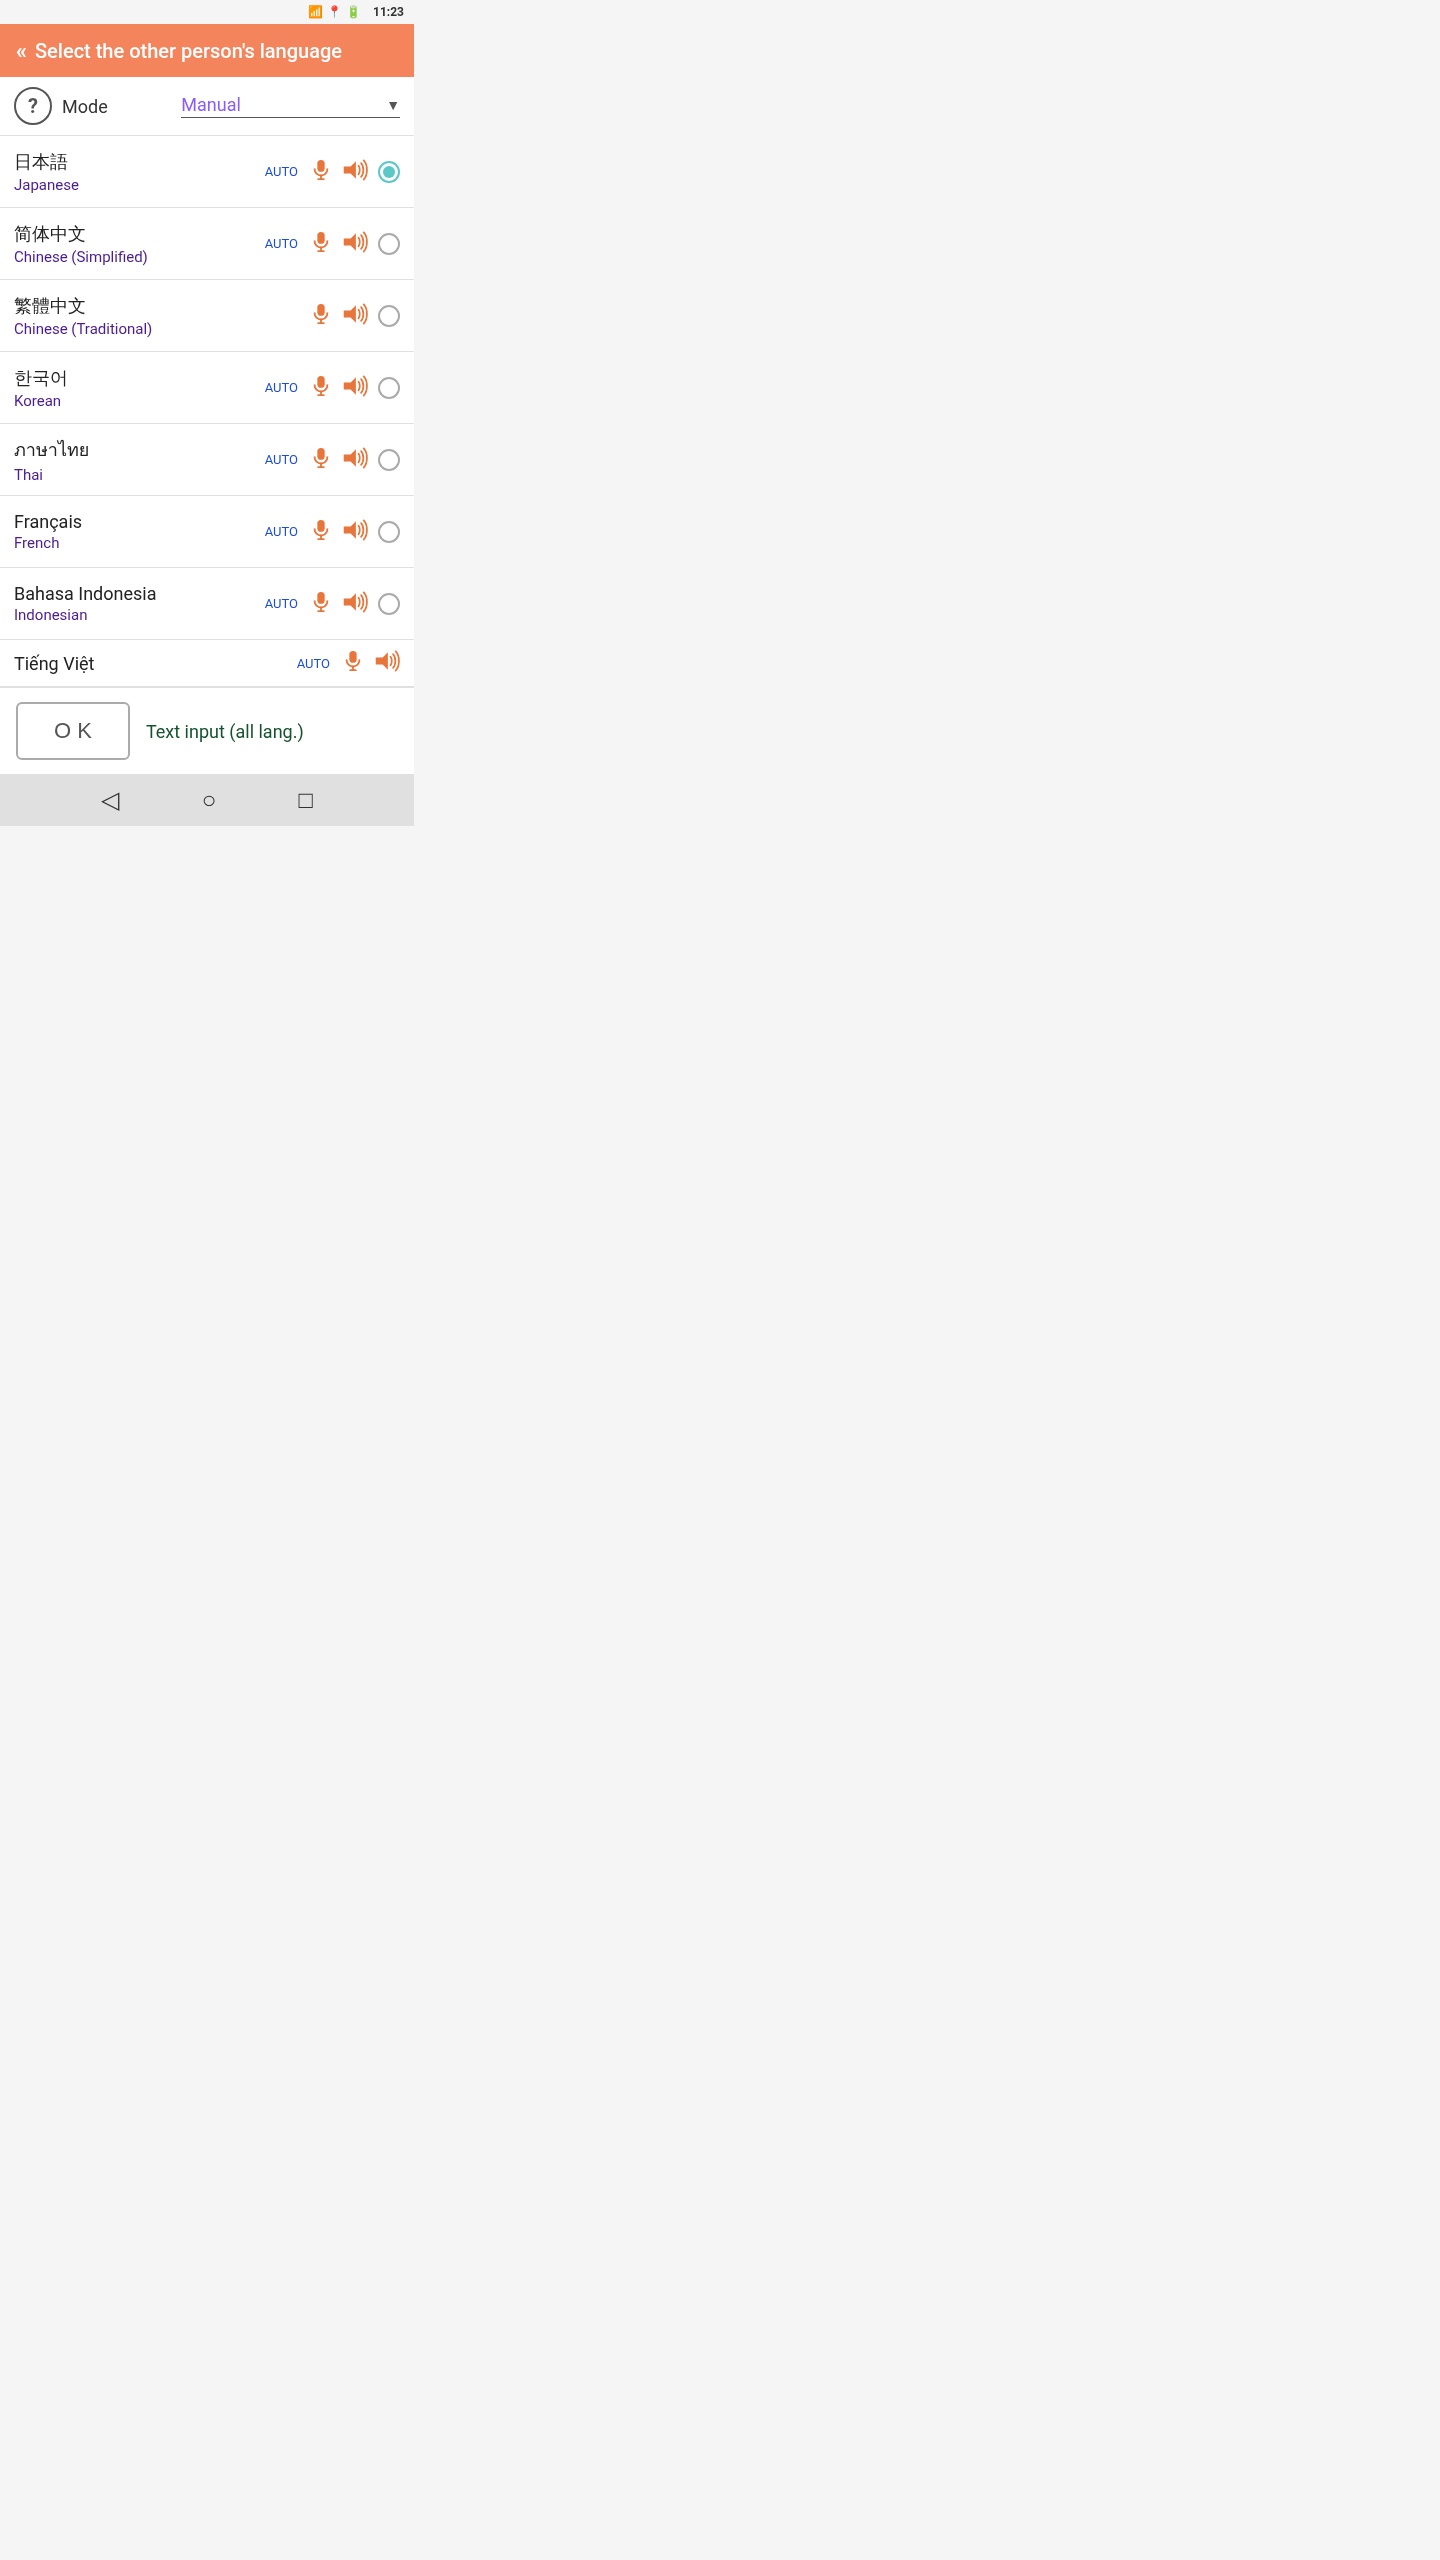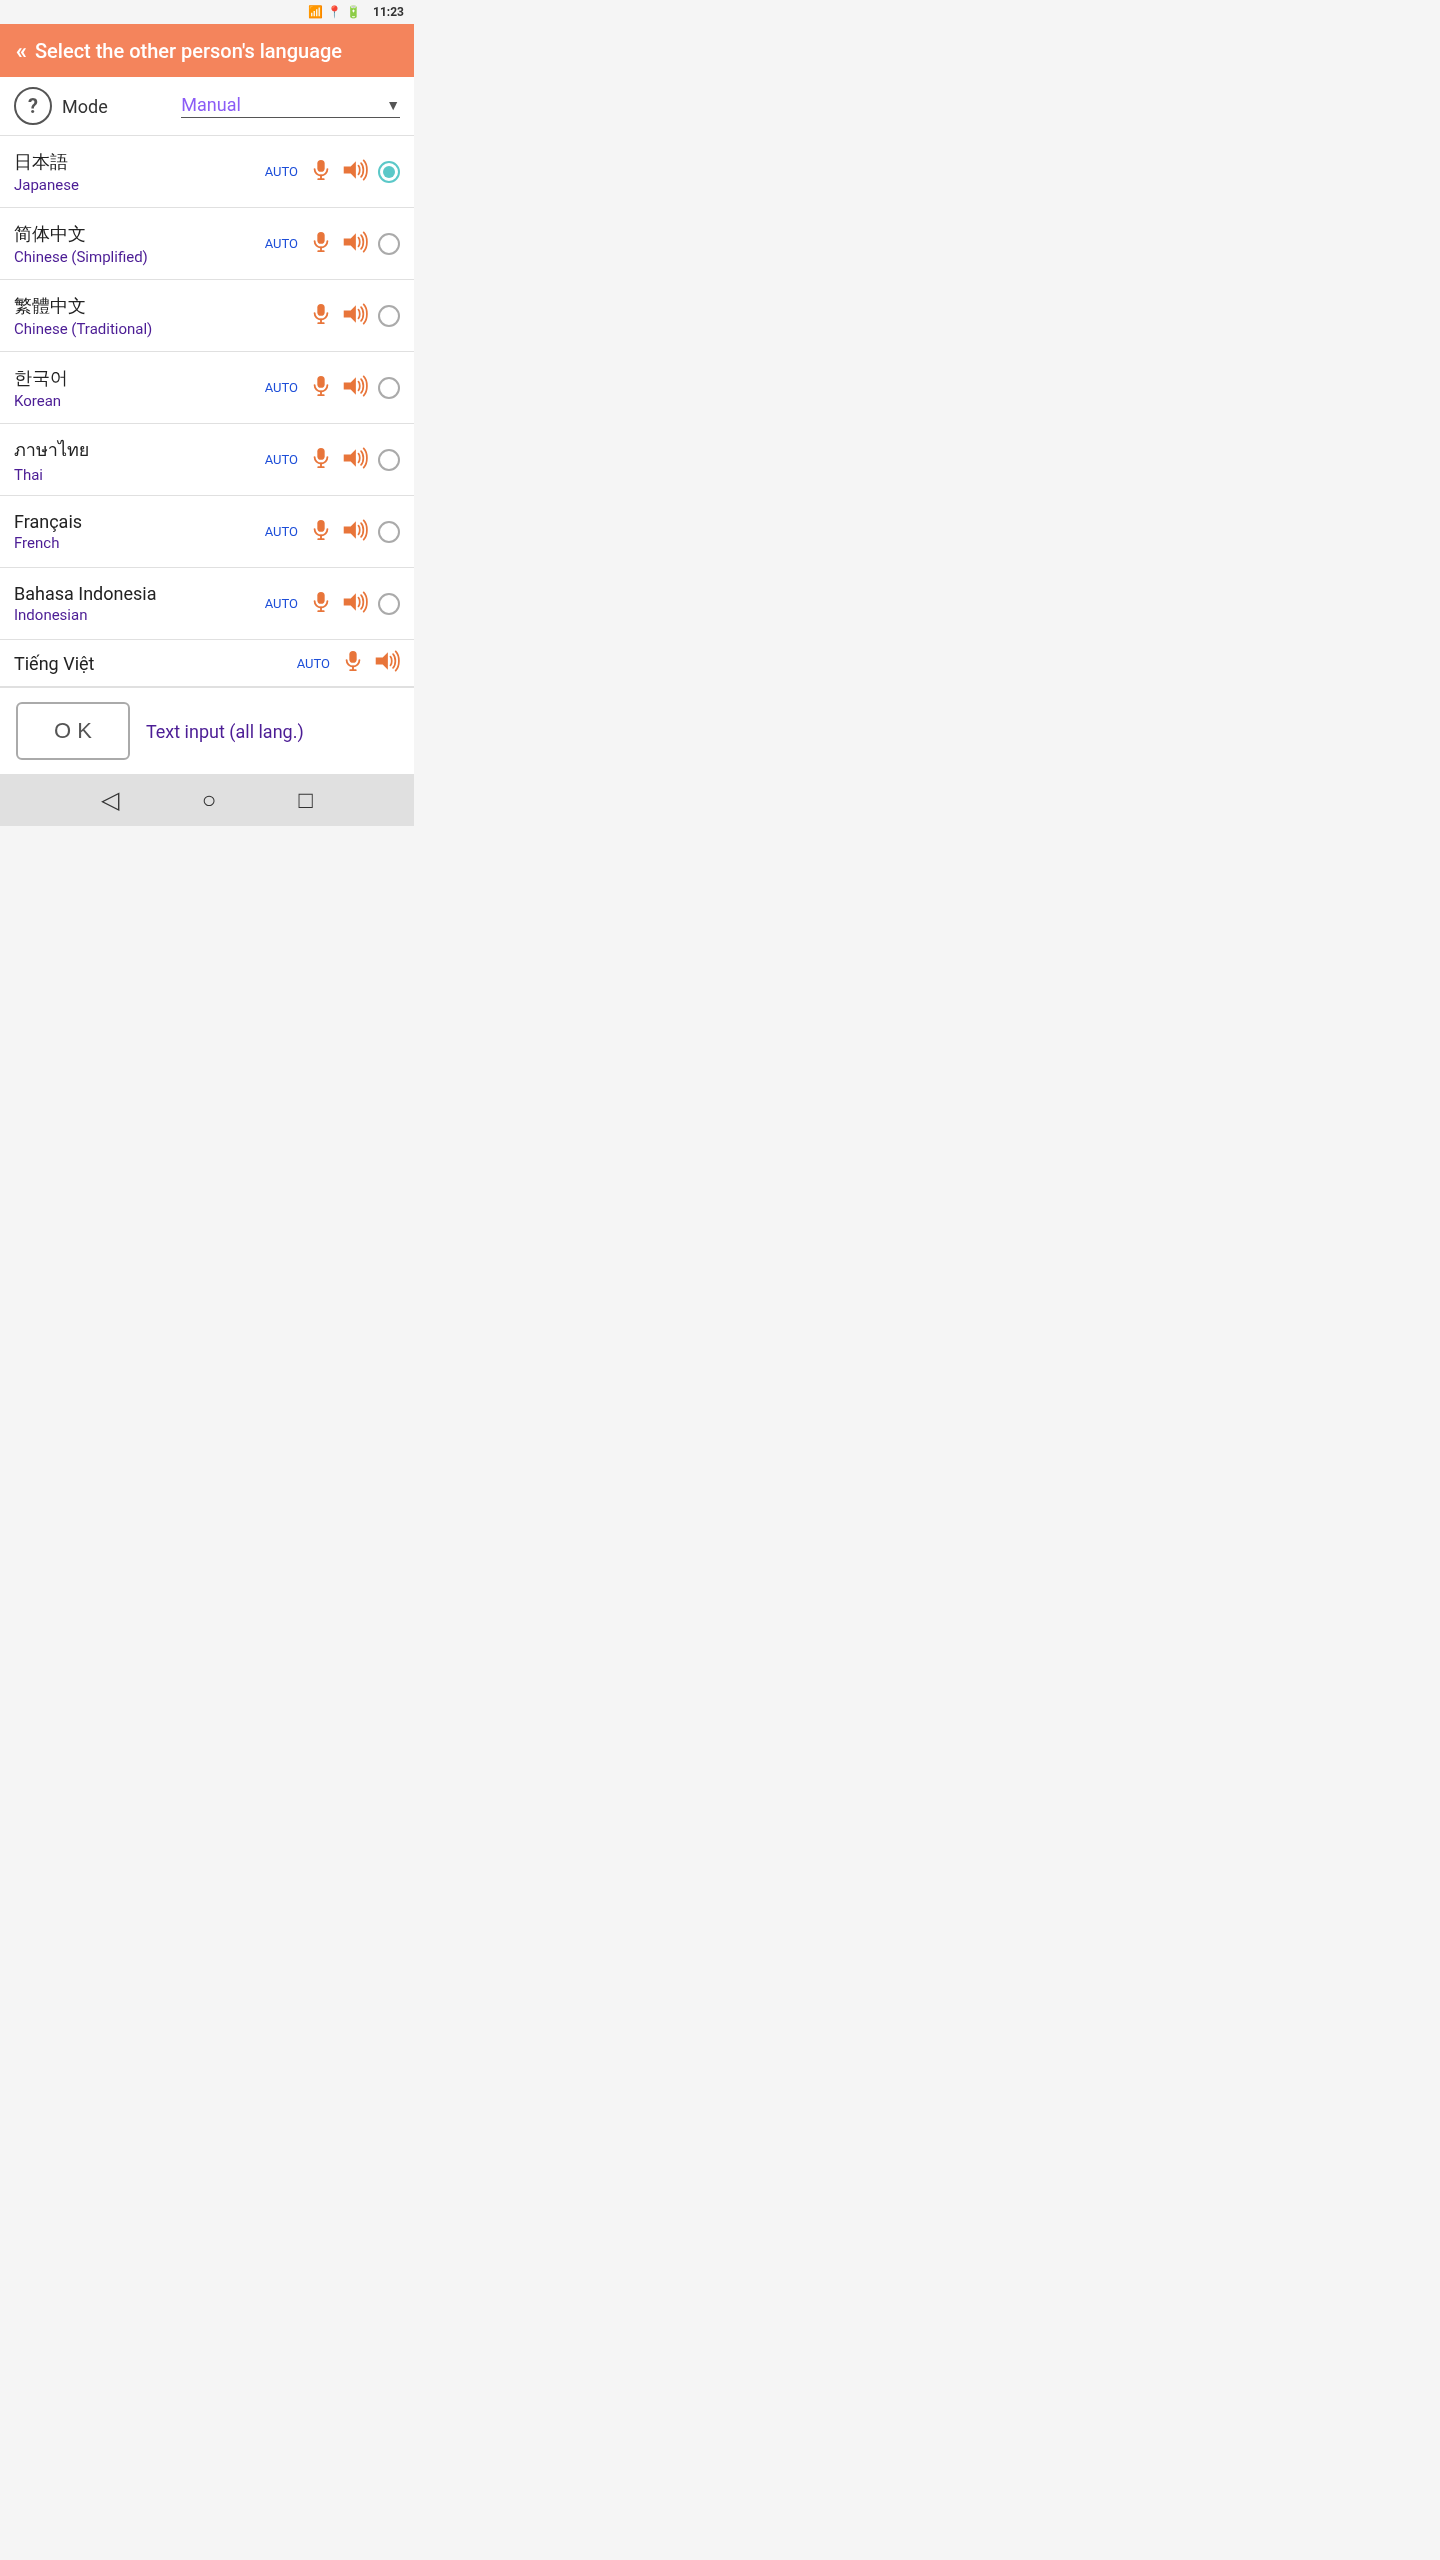--- a/index.html
+++ b/index.html
@@ -187,21 +187,21 @@
       padding: 14px 36px;
       font-size: 22px;
       color: #555;
       background: white;
       cursor: pointer;
       font-weight: 500;
     }
 
     .text-input-label {
       font-size: 18px;
-      color: #4c1d95;
+      color: #14532d;
     }
 
     
     .nav-bar {
       background: #e0e0e0;
       height: 52px;
       display: flex;
       align-items: center;
       justify-content: space-around;
       padding: 0 60px;

